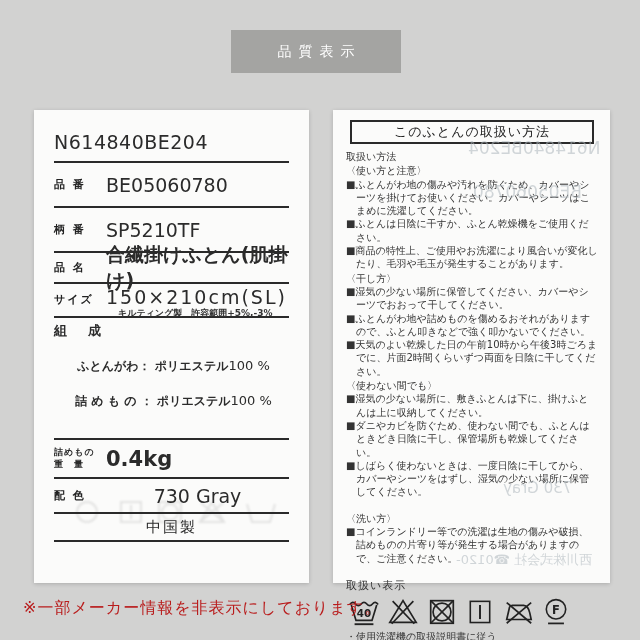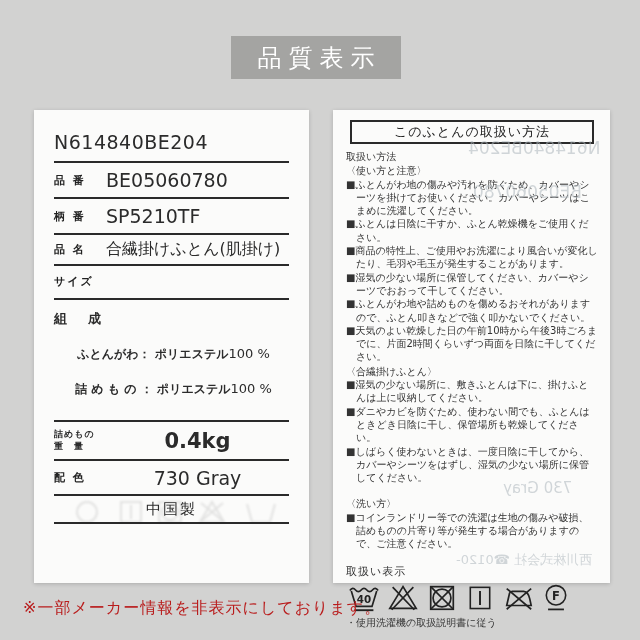--- a/index.html
+++ b/index.html
@@ -6,54 +6,54 @@
   html,body { width:640px; height:640px; }
   body {
     position:relative;
     background:#d2d2d1;
     font-family:"DejaVu Sans", sans-serif;
     color:#2b2b2b;
     overflow:hidden;
   }
   
   .badge {
-    position:absolute; left:231px; top:36px; width:170px; height:43px;
+    position:absolute; left:231px; top:30px; width:170px; height:43px;
     background:#a4a4a2; color:#fff;
     display:flex; align-items:center; justify-content:center;
-    font-size:24px; letter-spacing:7px; text-indent:7px; font-weight:500;
+    font-size:14px; letter-spacing:7px; text-indent:7px; font-weight:500;
   }
   
   .card {
     position:absolute; top:110px; height:473px;
     background:#fbfbfa;
     box-shadow:0 1px 4px rgba(0,0,0,.18);
   }
   .card.left  { left:34px;  width:275px; }
   .card.right { left:333px; width:277px; }
 
   
   .spec { padding:12px 20px 0 20px; position:relative; height:100%; }
   .row { border-bottom:2px solid #2a2a2a; display:flex; align-items:center; }
   .r-code { height:41px; font-size:19px; letter-spacing:.5px; font-weight:500; }
-  .r-pair { height:36px; }
+  .r-pair { height:45px; }
   .r-pair .lab, .lab { font-size:11px; font-weight:bold; letter-spacing:2px; color:#222; flex:0 0 52px; }
   .r-pair .val { font-size:19px; font-weight:500; }
   .r-name { height:31px; }
-  .r-name .val { font-size:16px; font-weight:400; }
+  .r-name .val { font-size:19px; font-weight:700; }
   .r-size { height:34px; align-items:flex-start; padding-top:2px; }
   .r-size .sizeblock { flex:1; }
   .r-size .val { font-size:19px; font-weight:500; letter-spacing:2px; }
   .r-size .note { font-size:9px; font-weight:bold; color:#333; margin-left:12px; margin-top:-1px; }
-  .comp { height:120px; padding-top:10px; }
+  .comp { height:120px; padding-top:4px; }
   .comp .heading { font-size:13px; font-weight:bold; letter-spacing:4px; }
   .comp-item { display:flex; justify-content:center; font-size:12px; font-weight:bold; margin-top:18px; padding:0 2px 0 6px; }
   .comp-item .pct { font-size:13px; font-weight:500; }
   .r-weight { height:41px; border-top:2px solid #2a2a2a; }
   .wlab { flex:0 0 52px; font-size:9px; font-weight:bold; line-height:1.25; letter-spacing:1px; }
-  .r-weight .val { flex:1; text-align:center; font-size:21px; font-weight:bold; }
+  .r-weight .val { flex:1; font-size:21px; font-weight:bold; }
   .r-color { height:35px; }
   .r-color .val { flex:1; text-align:center; font-size:19px; font-weight:500; }
   .r-origin { height:28px; justify-content:center; font-size:15px; font-weight:500; letter-spacing:2px; }
   .r-company { border-bottom:none; height:50px; align-items:center; font-size:17px; font-weight:500; letter-spacing:1px; }
   
   .ghost-sym {
     position:absolute; left:30px; top:388px; width:215px;
     transform:scaleX(-1); opacity:.12; filter:blur(1px);
   }
   
@@ -105,20 +105,24 @@
       <span class="val">SP5210TF</span>
     </div>
 
     <div class="row r-name">
       <span class="lab">品 名</span>
       <span class="val">合繊掛けふとん(肌掛け)</span>
     </div>
 
     <div class="row r-size">
       <span class="lab" style="padding-top:6px;">サイズ</span>
+      <span class="sizeblock">
+        <span class="val">150×210cm(SL)</span>
+        <div class="note">キルティング製　許容範囲+5%,-3%</div>
+      </span>
     </div>
 
     <div class="comp">
       <div class="heading">組　成</div>
       <div class="comp-item">
         <span>ふとんがわ： ポリエステル</span>
         <span class="pct">100 %</span>
       </div>
       <div class="comp-item">
         <span>詰 め も の ： ポリエステル</span>
@@ -159,25 +163,26 @@
   <div class="care">
     <div class="care-head">このふとんの取扱い方法</div>
 
     <div>取扱い方法</div>
 
     <div class="sec-title">〈使い方と注意〉</div>
     <div class="b-item">■ふとんがわ地の傷みや汚れを防ぐため、カバーやシーツを掛けてお使いください。カバーやシーツはこまめに洗濯してください。</div>
     <div class="b-item">■ふとんは日陰に干すか、ふとん乾燥機をご使用ください。</div>
     <div class="b-item">■商品の特性上、ご使用やお洗濯により風合いが変化したり、毛羽や毛玉が発生することがあります。</div>
 
+    <div class="sec-title">〈干し方〉</div>
     <div class="b-item">■湿気の少ない場所に保管してください、カバーやシーツでおおって干してください。</div>
     <div class="b-item">■ふとんがわ地や詰めものを傷めるおそれがありますので、ふとん叩きなどで強く叩かないでください。</div>
     <div class="b-item">■天気のよい乾燥した日の午前10時から午後3時ごろまでに、片面2時間くらいずつ両面を日陰に干してください。</div>
 
-    <div class="sec-title">〈合繊掛けふとん〉</div>
+    <div class="sec-title">〈使わない間でも〉</div>
     <div class="b-item">■湿気の少ない場所に、敷きふとんは下に、掛けふとんは上に収納してください。</div>
     <div class="b-item">■ダニやカビを防ぐため、使わない間でも、ふとんはときどき日陰に干し、保管場所も乾燥してください。</div>
     <div class="b-item">■しばらく使わないときは、一度日陰に干してから、カバーやシーツをはずし、湿気の少ない場所に保管してください。</div>
 
     <div class="gap"></div>
     <div class="sec-title">〈洗い方〉</div>
     <div class="b-item">■コインランドリー等での洗濯は生地の傷みや破損、詰めものの片寄り等が発生する場合がありますので、ご注意ください。</div>
 
     <div class="gap"></div>
     <div class="care-mark-head">取扱い表示</div>

